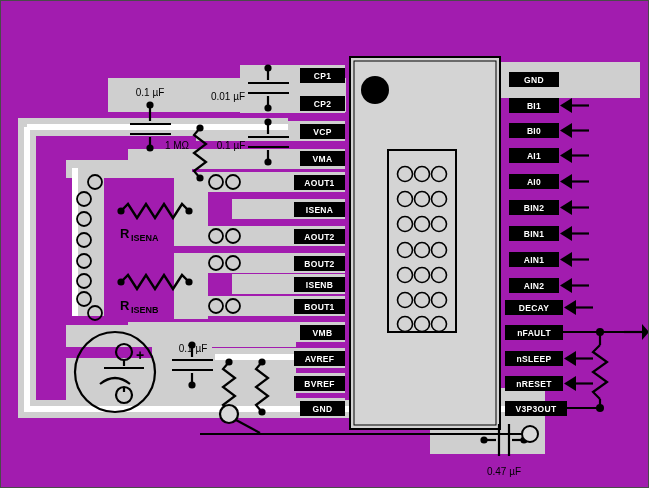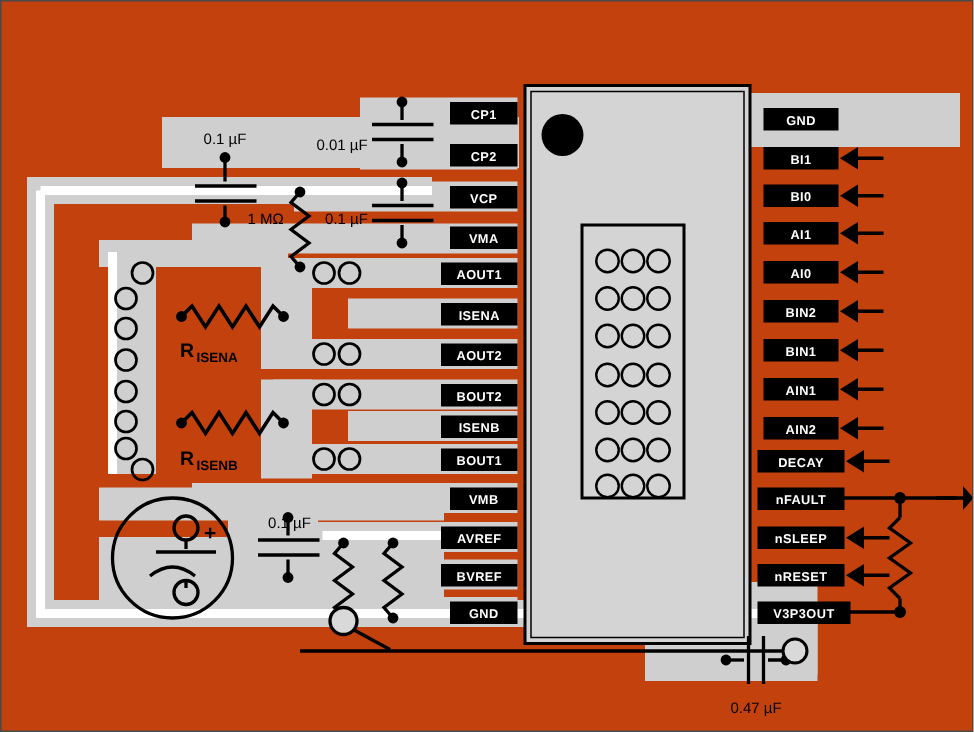--- a/index.html
+++ b/index.html
@@ -1,16 +1,16 @@
 <!DOCTYPE html>
 <html><head>
 <meta charset="utf-8">
 <style>
   html,body{margin:0;padding:0;background:#fff;}
-  #root{position:relative;width:649px;height:488px;background:#c2410c;
+  #root{position:relative;width:649px;height:488px;background:#a21caf;
         font-family:"Liberation Sans",sans-serif;overflow:hidden;}
   #root::after{content:"";position:absolute;left:0;top:0;right:0;bottom:0;
         border:1px solid #4a4a4a;pointer-events:none;box-sizing:border-box;}
   svg{position:absolute;left:0;top:0;}
   .pinlbl{font-size:8.5px;font-weight:bold;fill:#fff;letter-spacing:.3px;}
   .val{font-size:10px;fill:#000;font-weight:normal;}
   .rlbl{font-size:13px;fill:#000;font-weight:bold;}
   .rsub{font-size:9px;fill:#000;font-weight:bold;}
   .plus{font-size:14px;fill:#000;font-weight:bold;}
 </style>

